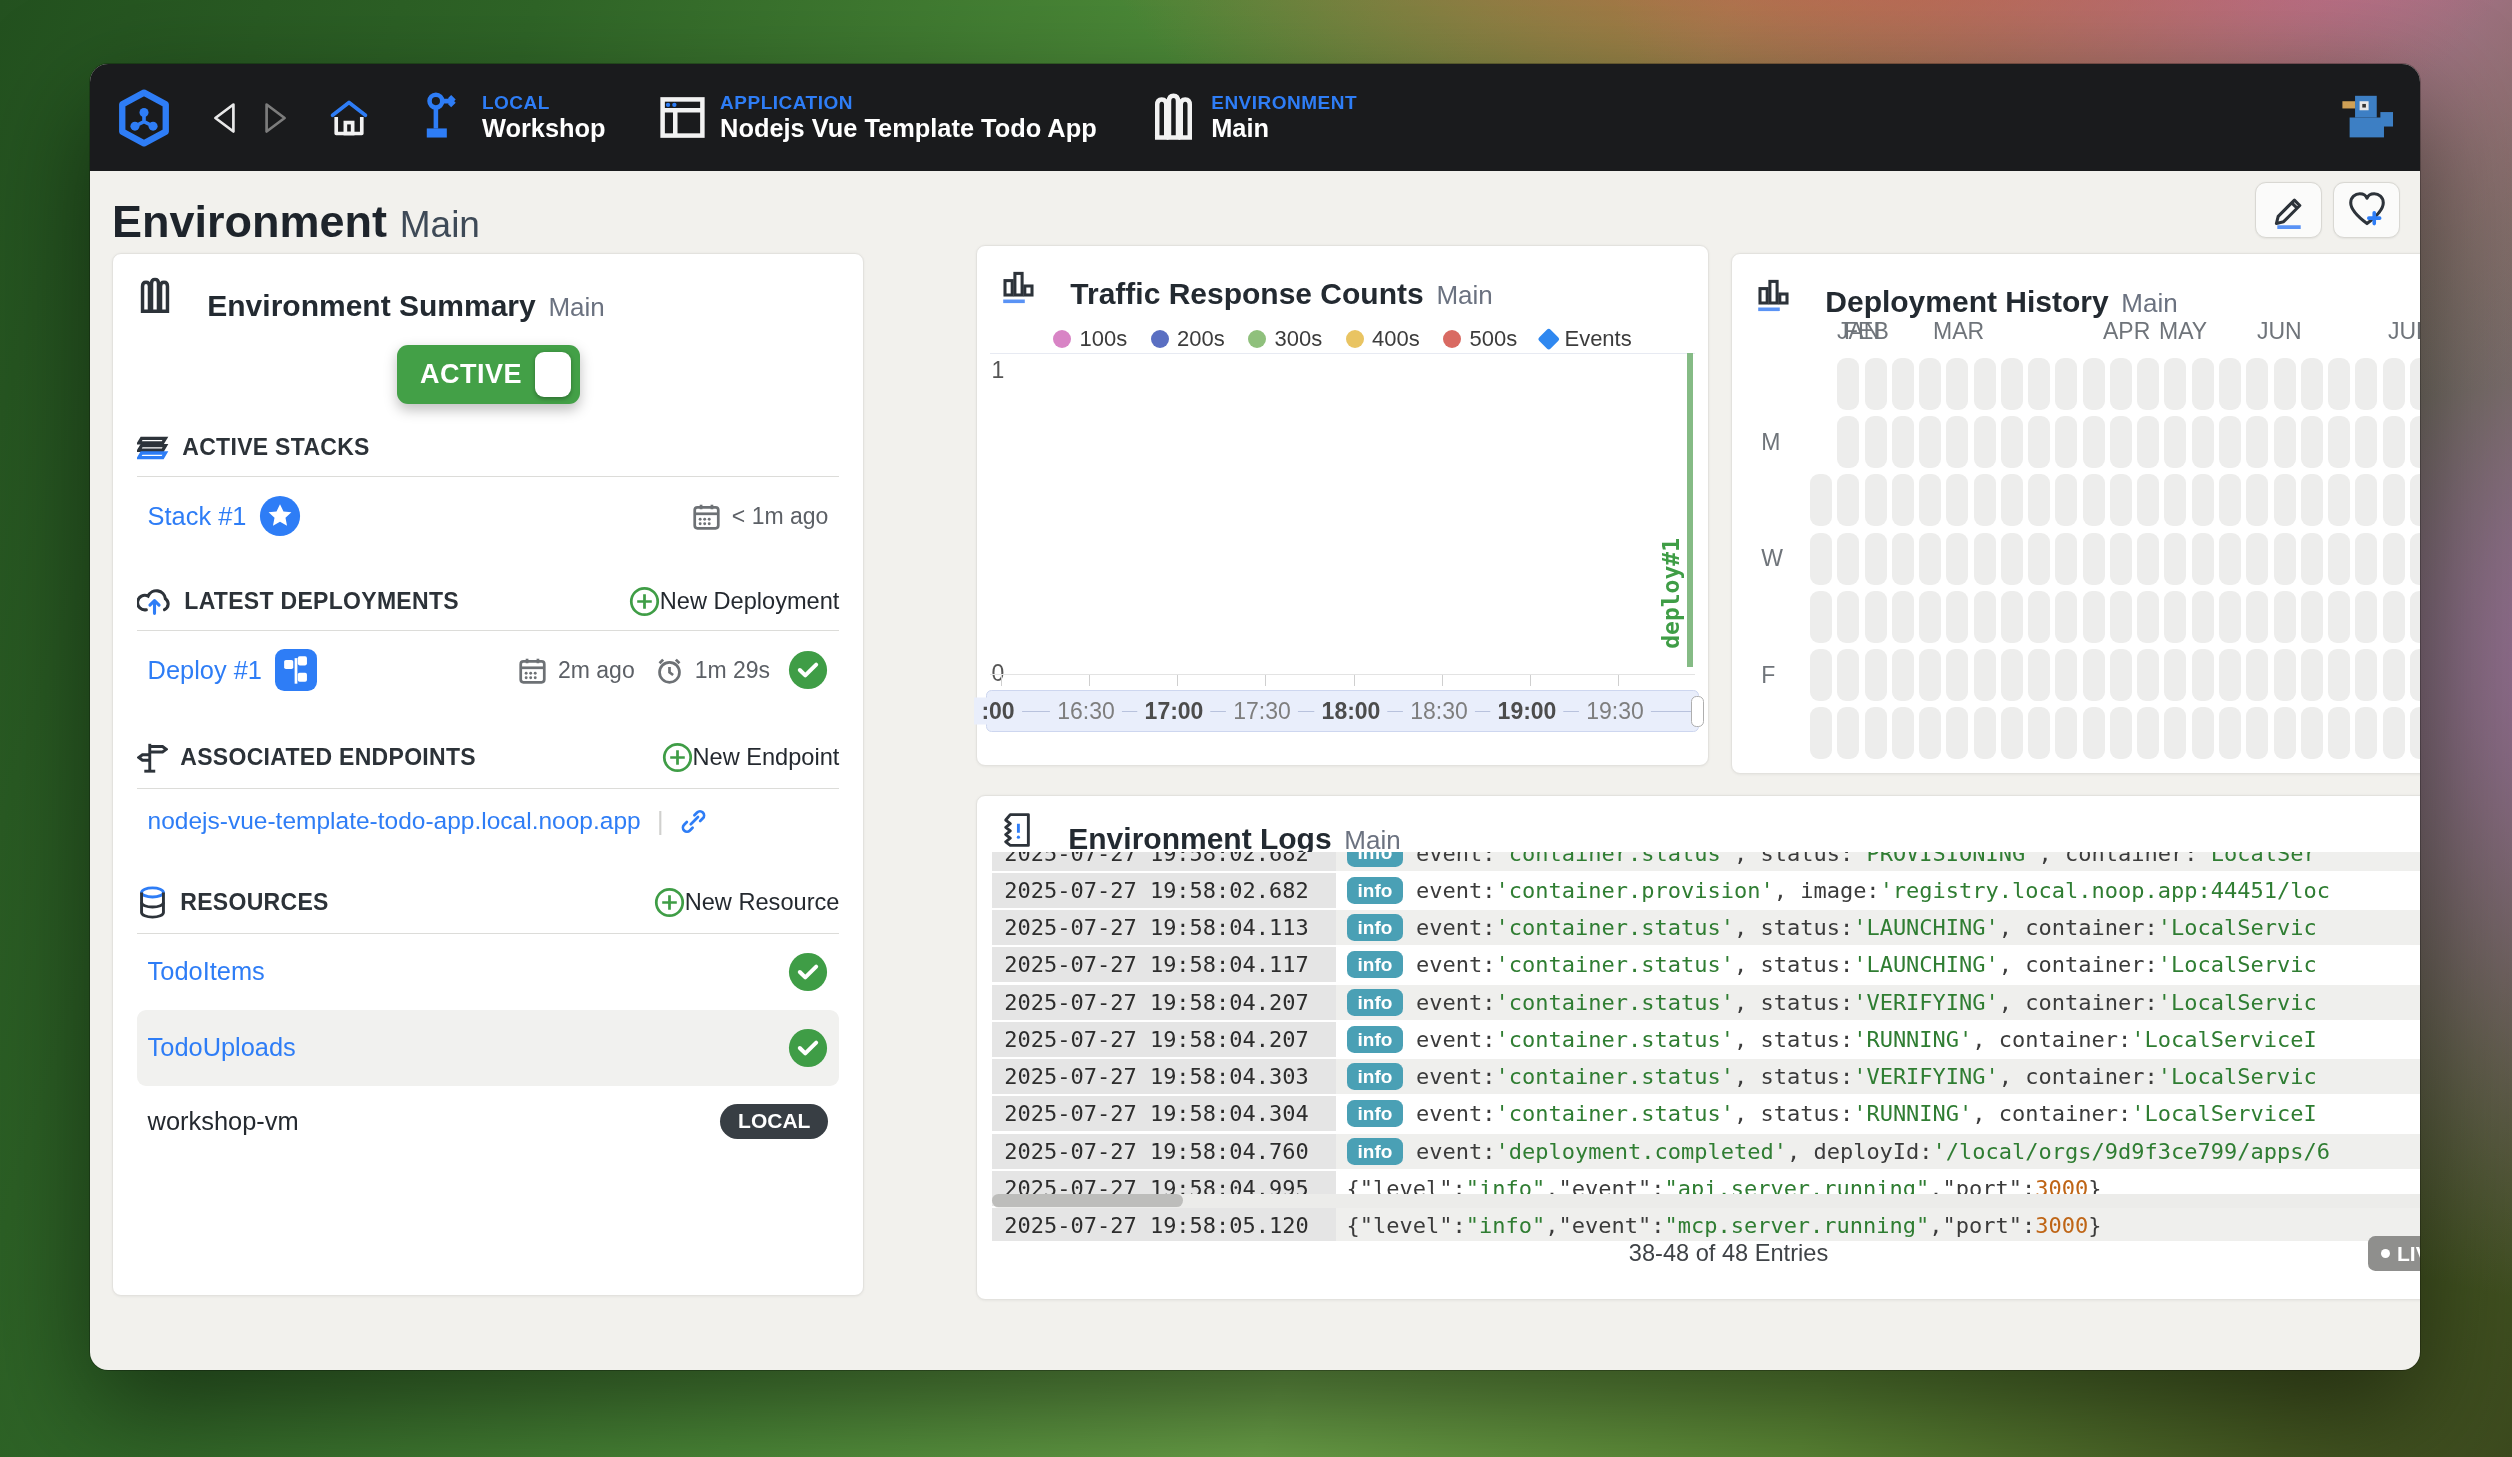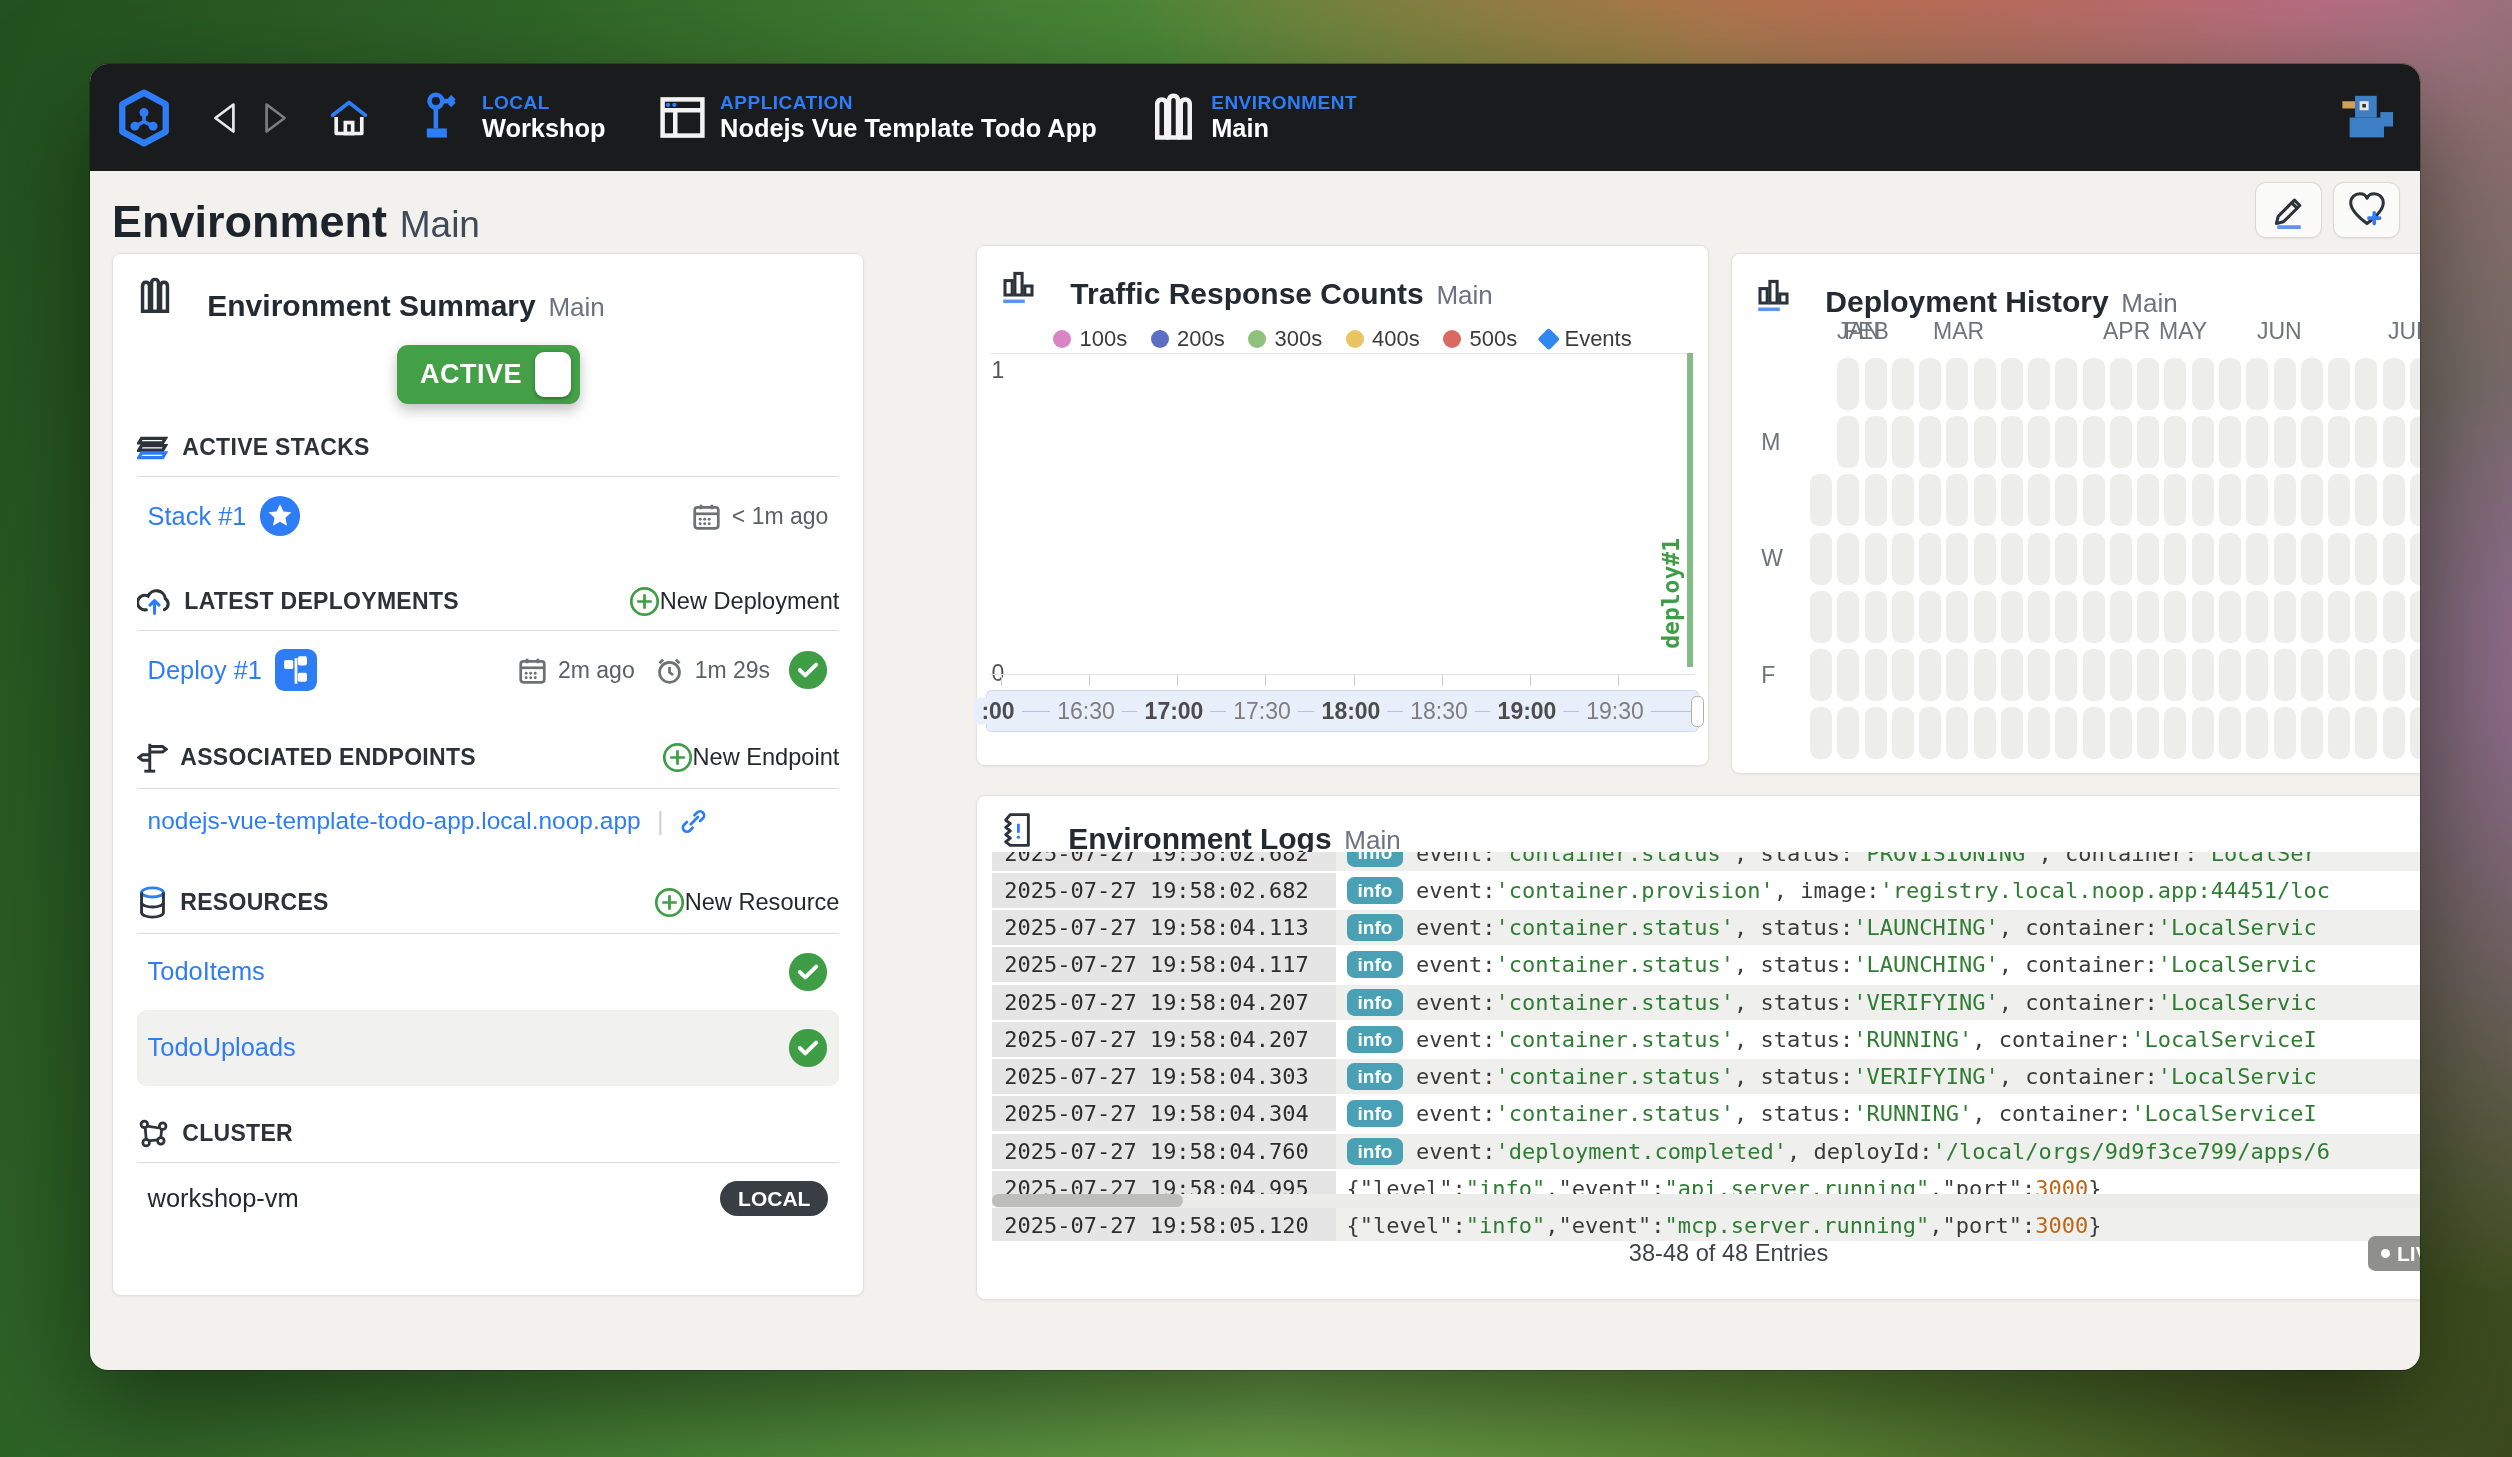--- a/index.html
+++ b/index.html
@@ -448,36 +448,20 @@
         <div class="srow hl">
           <span class="link">TodoUploads</span>
           <span class="icon">
             <svg width="40" height="40" viewBox="0 0 44 44">
                 <circle cx="22" cy="22" r="21" fill="#3f9d46"></circle>
                 <path d="M13 22 l6 6 L31 16" fill="none" stroke="#fff" stroke-width="4.4" stroke-linecap="round" stroke-linejoin="round"></path>
               </svg>
           </span>
         </div>
 
-        <div class="sect">
-          <span class="lab">
-            <span class="icon">
-              <svg width="33" height="33" viewBox="0 0 36 36">
-                  <g fill="none" stroke="#2d333a" stroke-width="3">
-                    <circle cx="8" cy="8" r="3.6"></circle>
-                    <circle cx="28" cy="10" r="3.6"></circle>
-                    <circle cx="10" cy="28" r="3.6"></circle>
-                    <circle cx="26" cy="26" r="3.6"></circle>
-                    <path d="M11 10 L24 12 M12 26 L23 25 M9 12 L10 24 M27 13 L26 22"></path>
-                  </g>
-                </svg>
-            </span>
-            <span>CLUSTER</span>
-          </span>
-        </div>
         <div class="srow">
           <span class="plain-txt">workshop-vm</span>
           <span class="badge-dark">LOCAL</span>
         </div>
       </div>
 
       <div class="panel" id="traffic">
         <div class="panel-head">
           <span class="icon">
             <svg width="35" height="36" viewBox="0 0 38 40">

